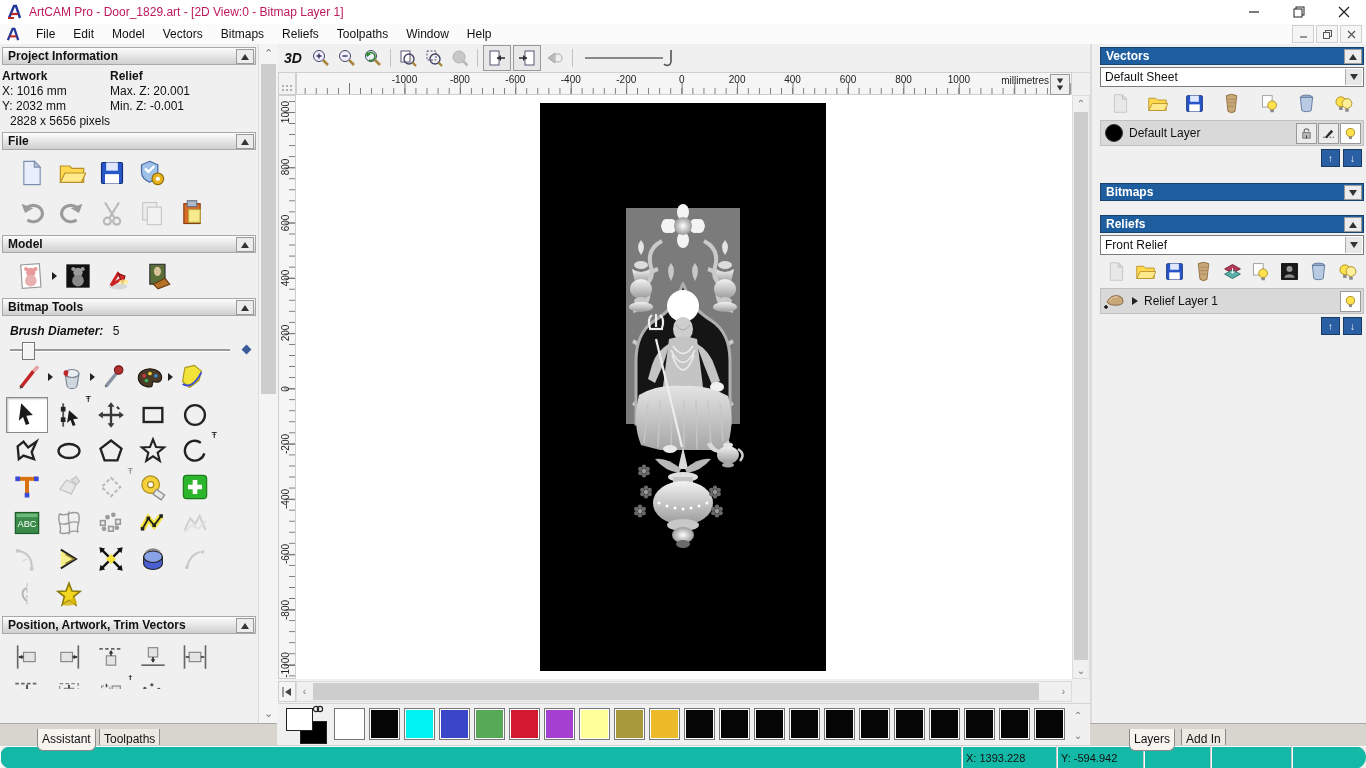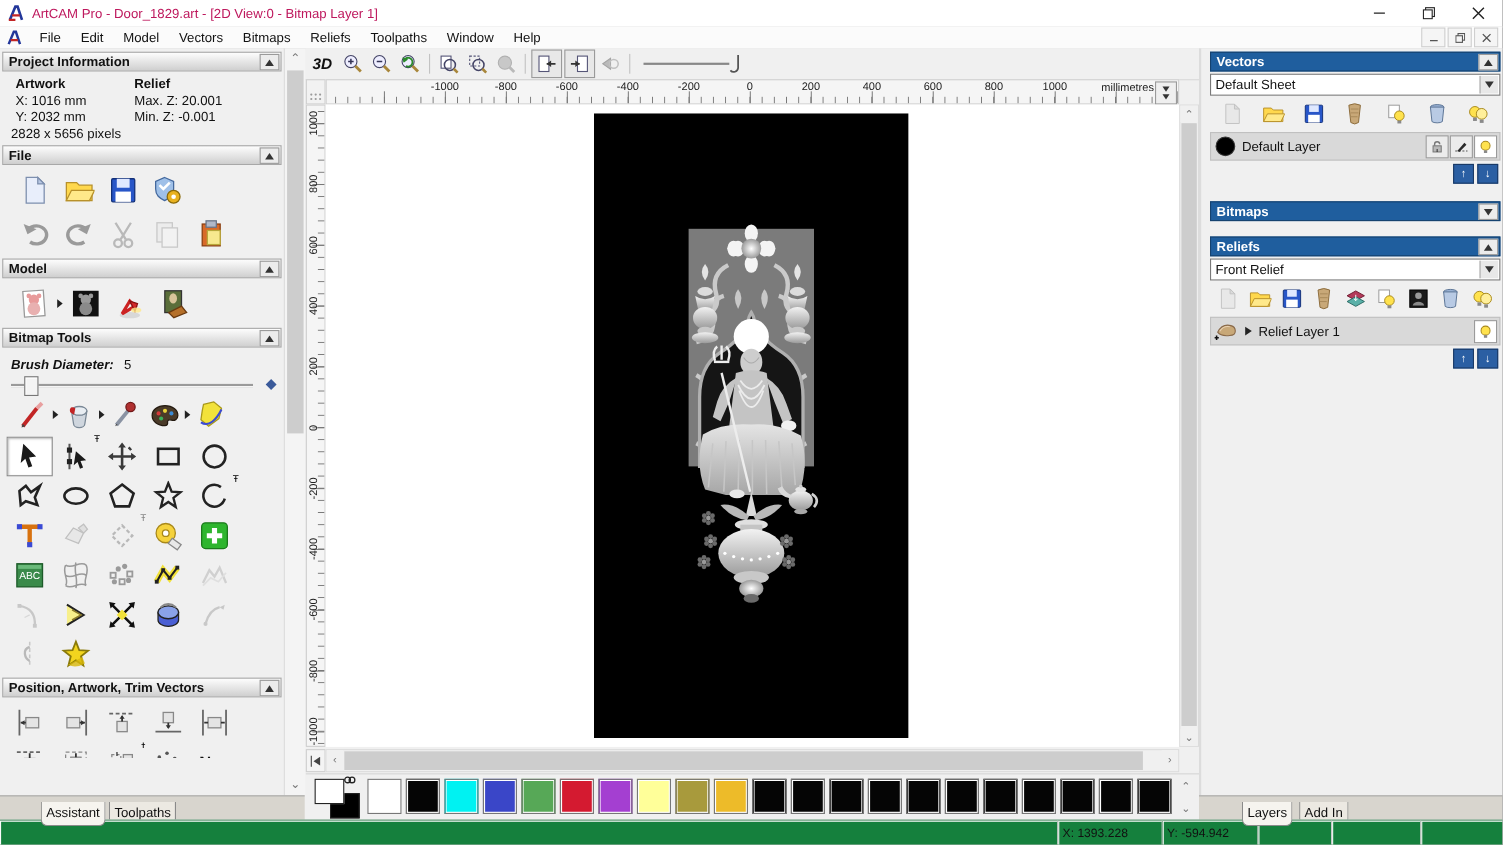--- a/index.html
+++ b/index.html
@@ -30,21 +30,21 @@
   .tri-up{width:0;height:0;border-left:4px solid transparent;border-right:4px solid transparent;
           border-bottom:6px solid #333;}
   .tri-down{width:0;height:0;border-left:4px solid transparent;border-right:4px solid transparent;
           border-top:6px solid #333;}
   
   #assistant{position:absolute;left:0;top:44px;width:258px;height:679px;background:#f0f0f0;overflow:hidden;}
   #assistant-scroll{position:absolute;left:258px;top:44px;width:19px;height:679px;background:#f4f4f4;
                     border-left:1px solid #dcdcdc;}
   .sb-arrow{position:absolute;left:2px;width:15px;height:15px;color:#777;font-size:11px;line-height:15px;text-align:center;}
   #assistant-thumb{position:absolute;left:2px;top:20px;width:15px;height:330px;background:#cdcdcd;}
-  .pinfo{display:flex;padding:2px 8px 0 14px;}
+  .pinfo{display:flex;padding:2px 8px 0 2px;}
   .pinfo .col1{width:108px;}
   .pinfo .hd{font-weight:bold;}
   .pinfo div{line-height:15px;}
   .pixline{padding:0 10px;line-height:15px;}
   .icon-row{display:flex;align-items:center;padding:4px 0 2px 12px;}
   .tbtn{width:40px;height:34px;display:flex;align-items:center;justify-content:center;position:relative;}
   .tbtn svg{width:28px;height:28px;}
   .tbtn.sm{width:36px;height:30px;}
   .grayed{opacity:.45;filter:grayscale(100%);}
   .flyout{width:0;height:0;border-top:4px solid transparent;border-bottom:4px solid transparent;
@@ -130,22 +130,22 @@
   .layer-row{height:24px;background:#d9d9d9;border:1px solid #c0c0c0;display:flex;align-items:center;margin-top:2px;position:relative;}
   .layer-name{font-size:12px;padding-left:6px;}
   .lr-btn{width:19px;height:19px;border:1px solid #9a9a9a;background:#ececec;display:flex;align-items:center;justify-content:center;margin-left:1px;}
   .lr-btns{position:absolute;right:2px;top:2px;display:flex;}
   .updown{display:flex;justify-content:flex-end;gap:3px;padding:3px 2px 0 0;}
   .ud-btn{width:17px;height:16px;background:var(--selblue,#2b5fa3);border:1px solid #1a3a66;color:#fff;
           display:flex;align-items:center;justify-content:center;font-size:10px;font-weight:bold;}
   .chip-circle{width:16px;height:16px;border-radius:50%;background:#000;margin-left:4px;border:1px solid #333;}
   .expander{width:0;height:0;border-top:4px solid transparent;border-bottom:4px solid transparent;border-left:6px solid #222;margin-left:6px;}
   
-  #statusbar{position:absolute;left:0;top:745px;width:1366px;height:23px;background:#15803d;border-top:1px solid #cfcfcf;
-             display:flex;align-items:stretch;font-size:11px;}
+  #statusbar{position:absolute;left:0;top:745px;width:1366px;height:23px;background:#14b8a6;border-top:1px solid #cfcfcf;
+             display:flex;align-items:stretch;font-size:11px;border-radius:12px;}
   .st-cell{border-right:1px solid #c6c6c6;box-shadow:inset 1px 1px 0 #fbfbfb;display:flex;align-items:center;padding:0 4px;}
   .st-flex{flex:1;}
 </style>
 </head>
 <body>
 
 <div id="app">
 
   <div id="titlebar">
     <svg class="appicon" viewBox="0 0 16 16">

